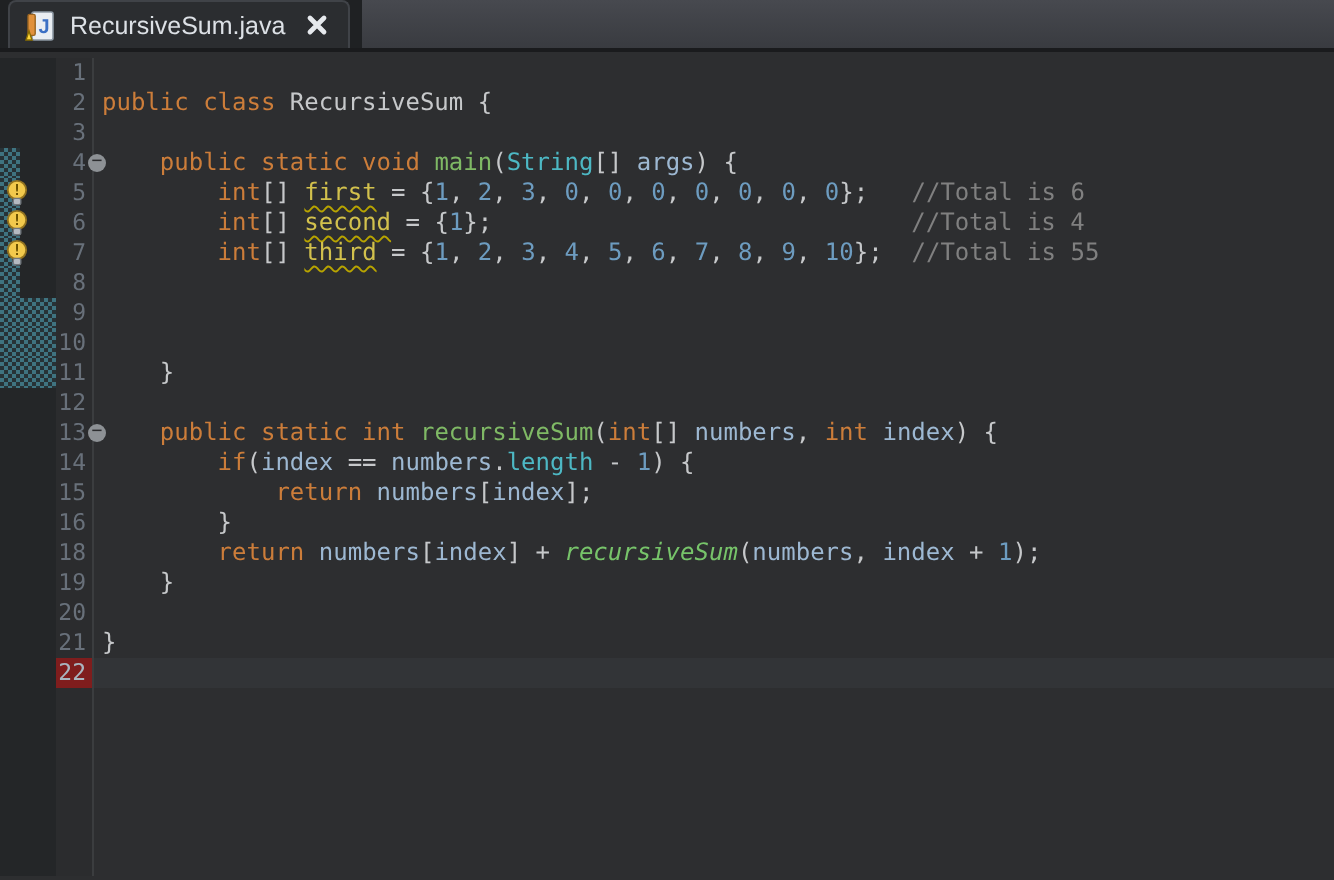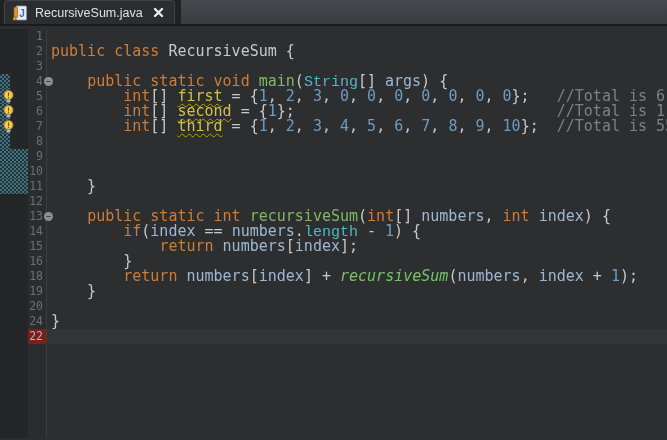--- a/index.html
+++ b/index.html
@@ -41,35 +41,35 @@
   }
   .hatch-n::before{width:10px;}
   .hatch-w::before{width:28px;}
   .g svg.bulb{position:absolute;left:1px;top:0px;z-index:2;}
   .ln{
     width:15px;flex:0 0 15px;text-align:right;padding-right:3px;
     font-size:11.5px;color:#68707a;background:#2b2c2e;cursor:pointer;
   }
   .code{
     flex:1 1 auto;border-left:1px solid #3b3d3f;padding-left:4px;
-    font-size:15px;color:#c6c8ca;white-space:pre;cursor:text;
+    font-size:12px;color:#c6c8ca;white-space:pre;cursor:text;
   }
   .row.cur .ln{color:#a9b5bf;background:#7f1d1d;}
   .row.cur .code{background:#323437;}
   .fold{
     position:absolute;left:44px;top:3px;width:9px;height:9px;border-radius:50%;
     background:#8d9195;color:#2b2c2e;font-size:9px;line-height:8px;
     text-align:center;z-index:3;cursor:pointer;font-family:"DejaVu Sans Mono",monospace;
   }
   
   .tk-k{color:#cc7d3a;}
   .tk-p{color:#c6c8ca;}
   .tk-m{color:#7fb965;margin-top:12px;}
   .tk-M{color:#77c46a;font-style:italic;}
-  .tk-t{color:#4db8c4;font-family:Liberation Mono, monospace;}
+  .tk-t{color:#4db8c4;}
   .tk-v{color:#9db8d2;}
   .tk-n{color:#6d9cc0;}
   .tk-c{color:#808080;margin-top:24px;}
   .tk-w{color:#d2c14d;text-decoration:underline wavy #b8a400 1px;text-underline-offset:2px;}
 </style>
 </head>
 <body>
 
 <div class="tabbar">
   <div class="tabzone">
@@ -128,21 +128,21 @@
     </div>
     <div class="row">
       <div class="g hatch-n">
         <svg class="bulb" width="15" height="15" viewBox="0 0 15 15">
           <circle cx="7.5" cy="6" r="4.6" fill="#f2c94c" stroke="#93731f" stroke-width="0.9"></circle>
           <rect x="5.6" y="10.2" width="3.8" height="3.2" rx="1" fill="#b4bac0" stroke="#70767c" stroke-width="0.7"></rect>
           <text x="7.5" y="8.6" font-size="7.5" font-weight="bold" fill="#6b5200" text-anchor="middle" font-family="DejaVu Sans Mono, monospace">!</text>
         </svg>
       </div>
       <div class="ln">6</div>
-      <div class="code"><span class="tk-p">        </span><span class="tk-k">int</span><span class="tk-p">[] </span><span class="tk-w">second</span><span class="tk-p"> = {</span><span class="tk-n">1</span><span class="tk-p">};                             </span><span class="tk-c">//Total is 1</span></div>
+      <div class="code"><span class="tk-p">        </span><span class="tk-k">int</span><span class="tk-p">[] </span><span class="tk-w">second</span><span class="tk-p"> = {</span><span class="tk-n">1</span><span class="tk-p">};                             </span><span class="tk-c">//Total is 4</span></div>
     </div>
     <div class="row">
       <div class="g hatch-n">
         <svg class="bulb" width="15" height="15" viewBox="0 0 15 15">
           <circle cx="7.5" cy="6" r="4.6" fill="#f2c94c" stroke="#93731f" stroke-width="0.9"></circle>
           <rect x="5.6" y="10.2" width="3.8" height="3.2" rx="1" fill="#b4bac0" stroke="#70767c" stroke-width="0.7"></rect>
           <text x="7.5" y="8.6" font-size="7.5" font-weight="bold" fill="#6b5200" text-anchor="middle" font-family="DejaVu Sans Mono, monospace">!</text>
         </svg>
       </div>
       <div class="ln">7</div>
@@ -204,21 +204,21 @@
       <div class="ln">19</div>
       <div class="code"><span class="tk-p">    }</span></div>
     </div>
     <div class="row">
       <div class="g"></div>
       <div class="ln">20</div>
       <div class="code"></div>
     </div>
     <div class="row">
       <div class="g"></div>
-      <div class="ln">24</div>
+      <div class="ln">21</div>
       <div class="code"><span class="tk-p">}</span></div>
     </div>
     <div class="row cur">
       <div class="g"></div>
       <div class="ln">22</div>
       <div class="code"></div>
     </div>
     <div class="row filler">
       <div class="g"></div>
       <div class="ln"></div>

